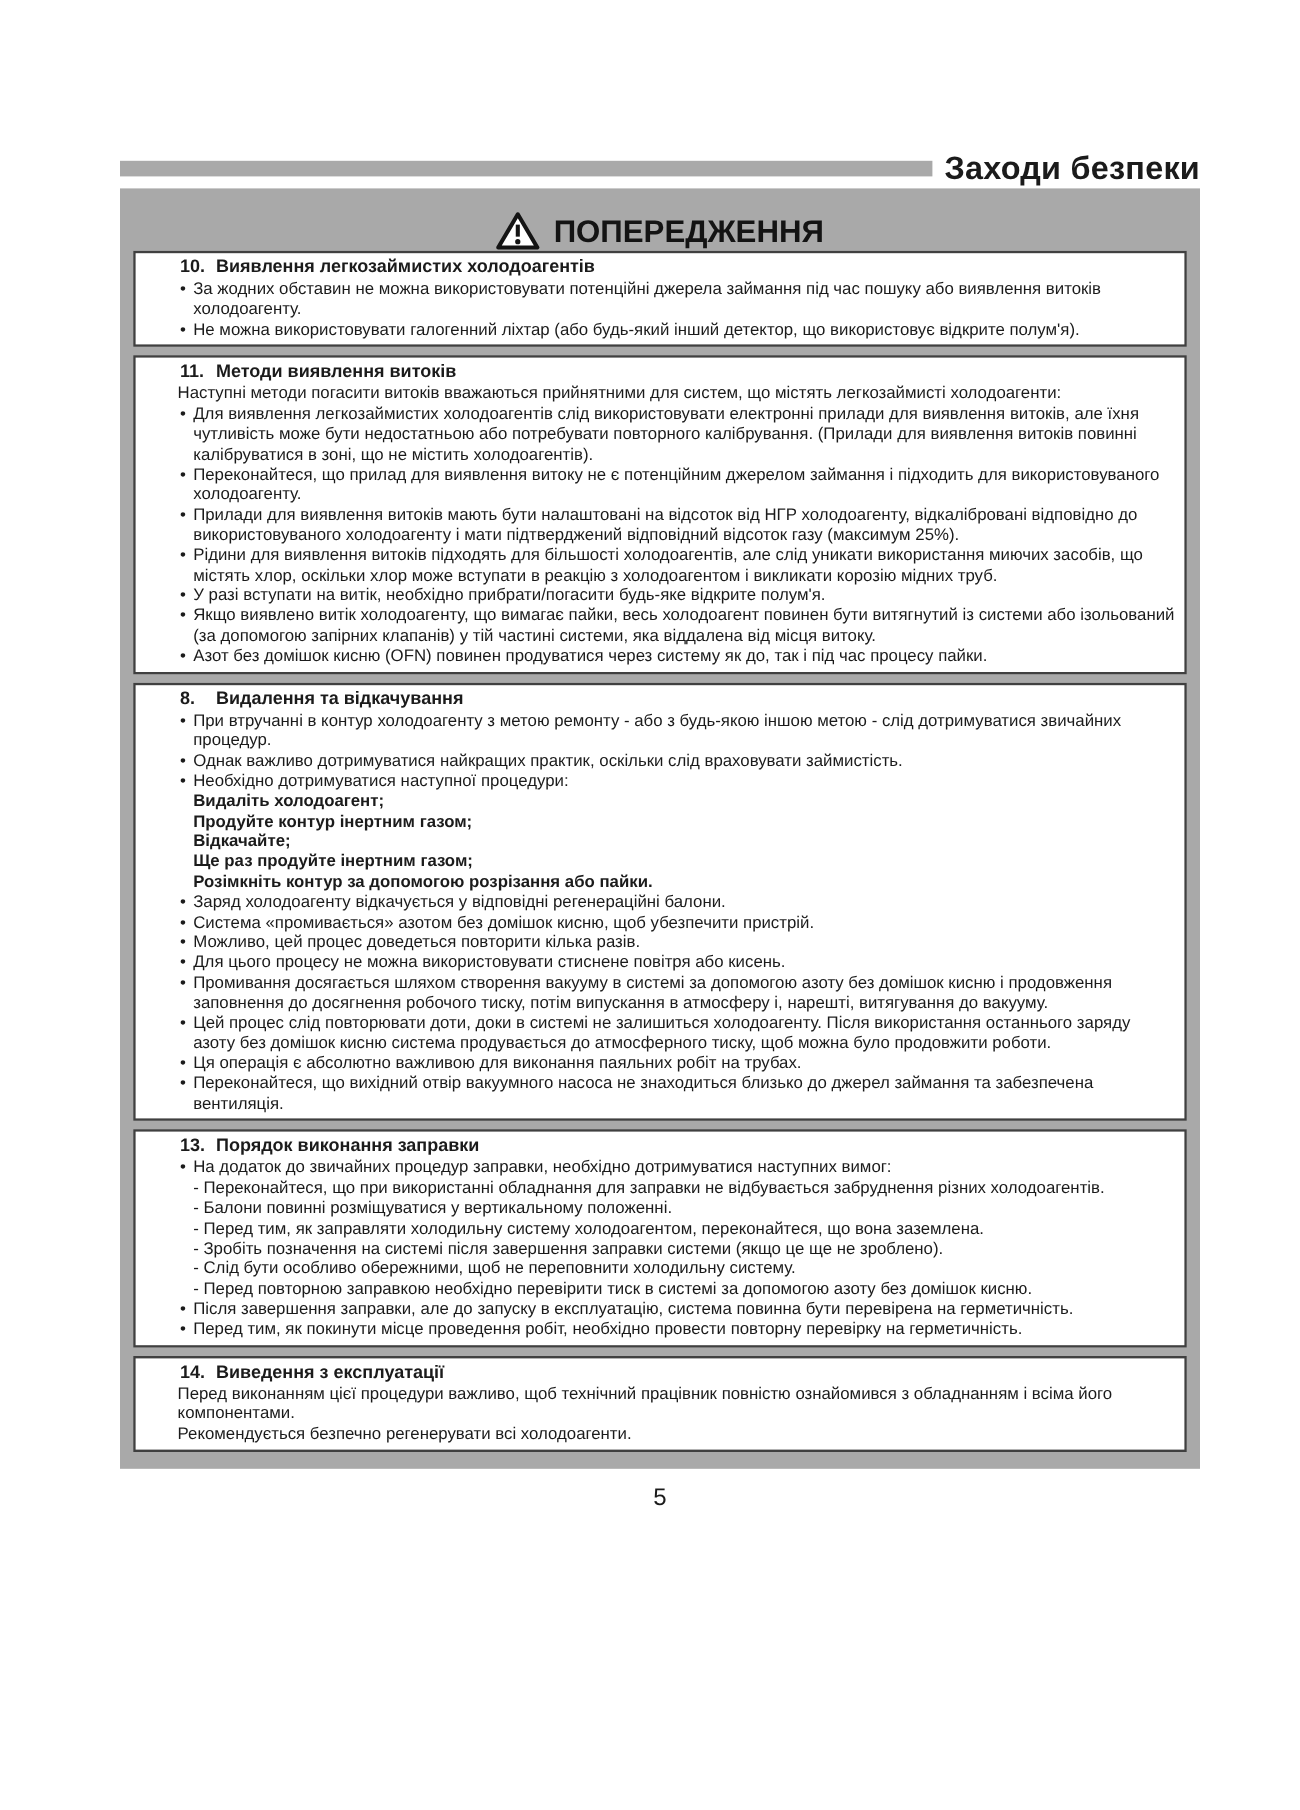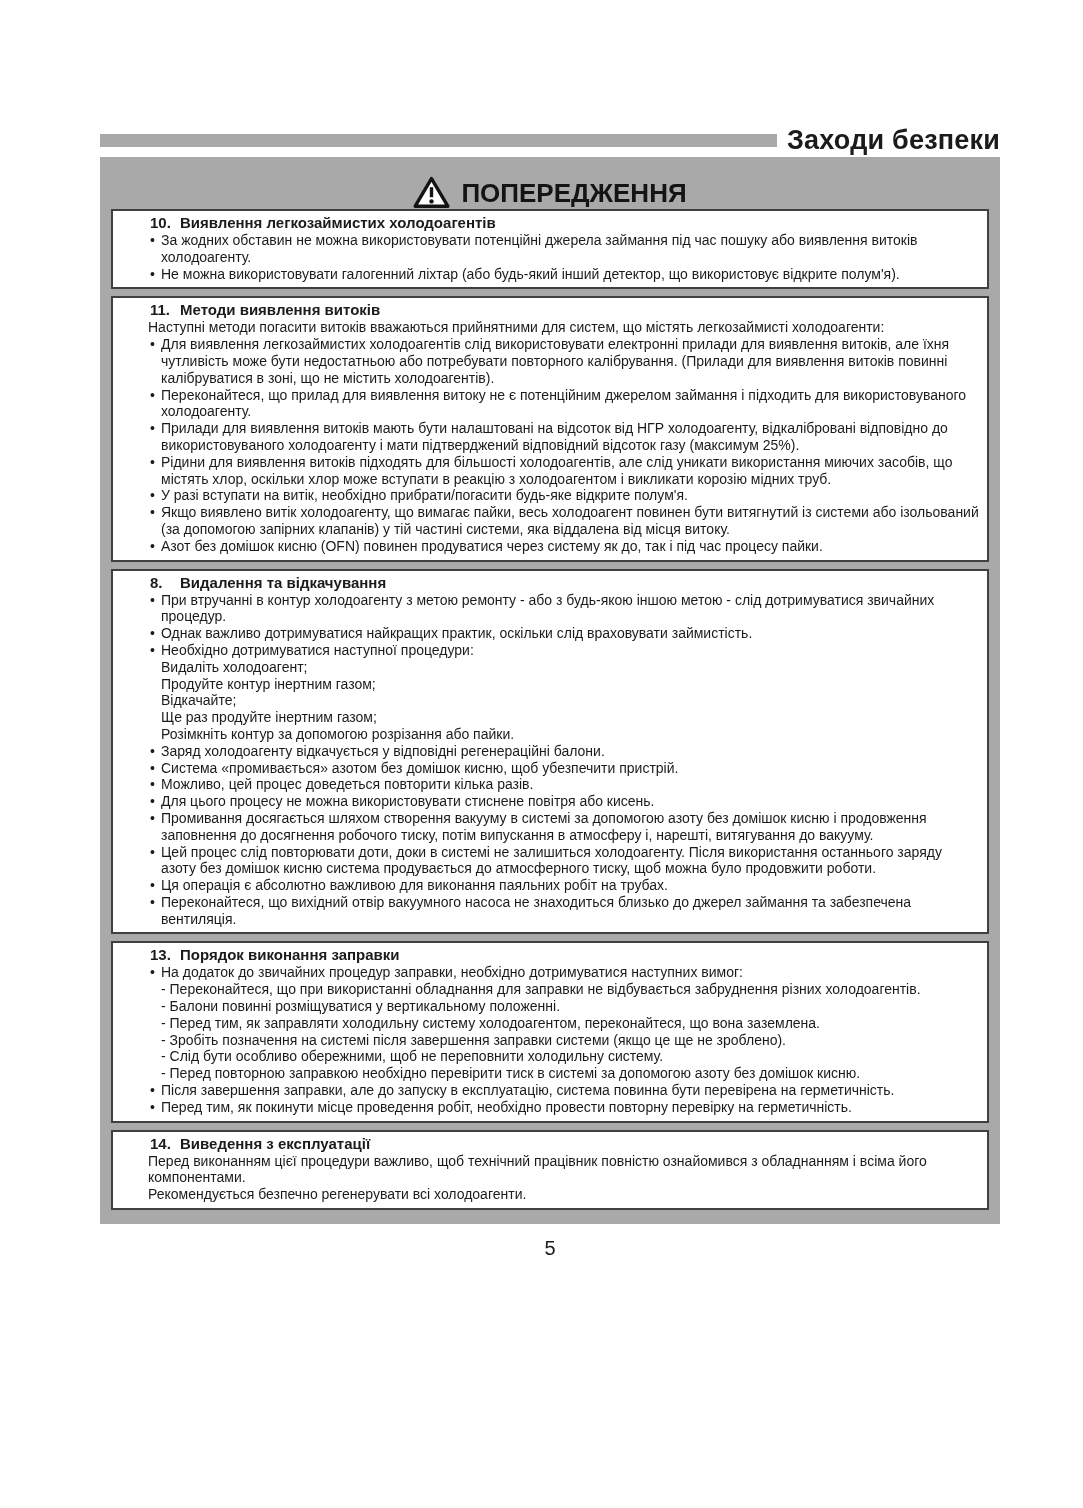--- a/index.html
+++ b/index.html
@@ -92,21 +92,21 @@
   .para.bullet {
     position: relative;
     padding-left: 13px;
   }
   .para.bullet::before {
     content: "\2022";
     position: absolute;
     left: 2px;
     top: 0;
   }
-  .para.step { padding-left: 13px; }
+  .para.step { padding-left: 13px; font-weight: bold; }
   .para.text { padding-left: 0; }
   .para.dash {
     padding-left: 26px;
     text-indent: -13px;
   }
   
   .page-number {
     margin-top: 13px;
     text-align: center;
     font-size: 20px;

